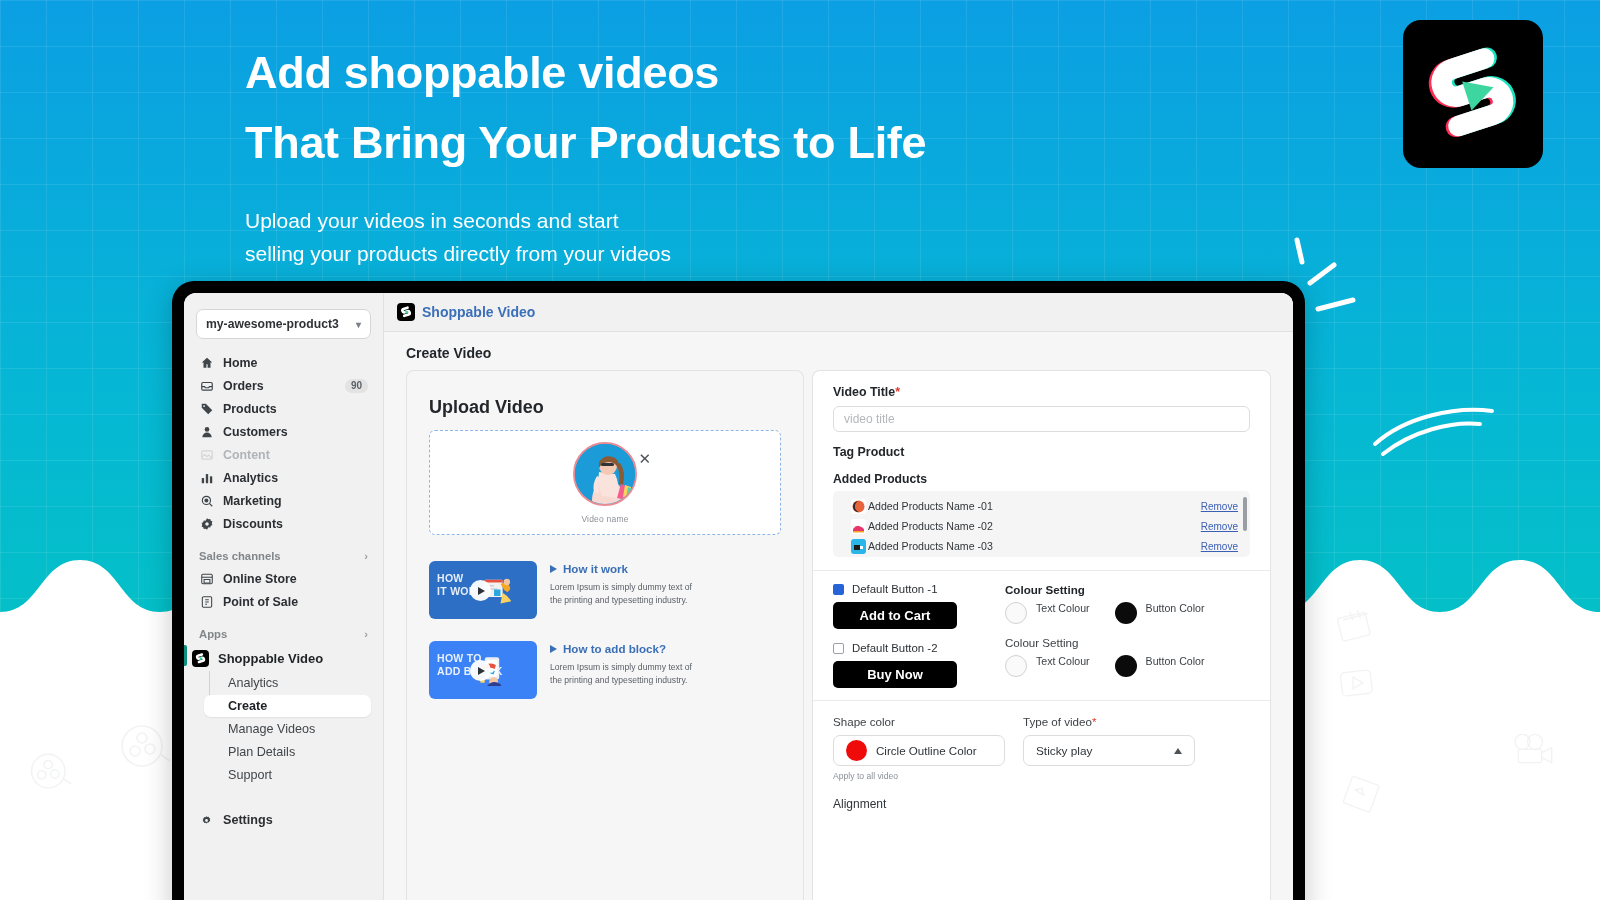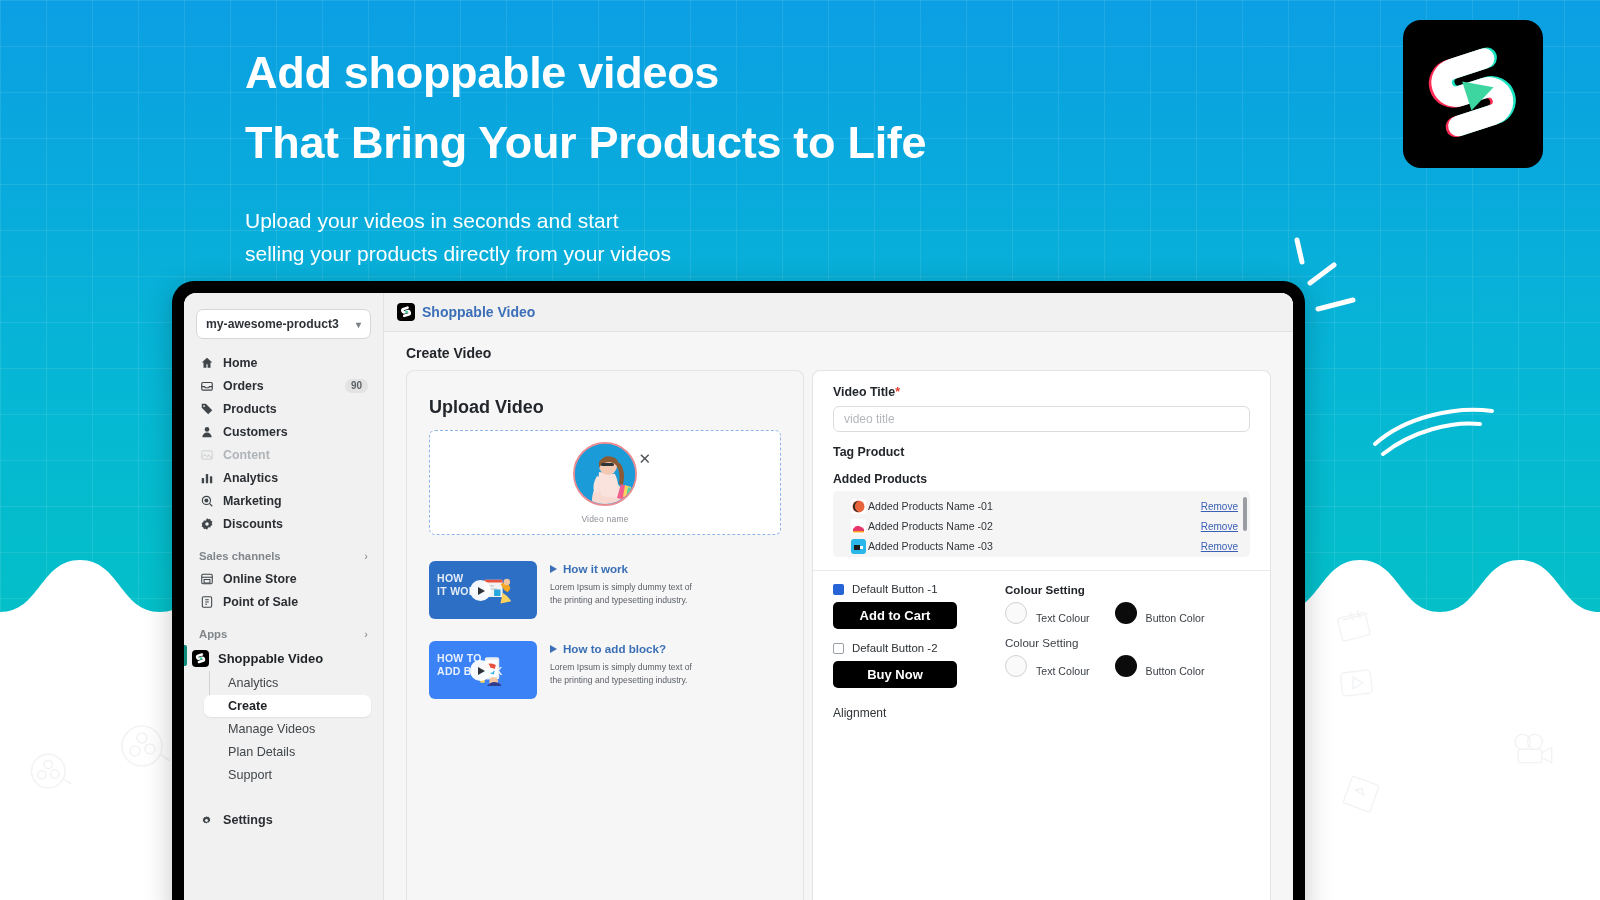--- a/index.html
+++ b/index.html
@@ -234,21 +234,21 @@
   .chk.on { background: #2563d6; }
   .chk.off { background: #fff; border: 1px solid #9aa0a5; }
   .cta {
     width: 124px; height: 27px; background: #000; color: #fff; border-radius: 5px;
     display: flex; align-items: center; justify-content: center;
     font-size: 13px; font-weight: 700; margin: 7px 0 13px 0;
   }
   .colcol { flex: 1; }
   .cs-title { font-size: 11.6px; font-weight: 700; color: #22262a; margin-bottom: 6px; }
   .cs-title.lite { font-weight: 400; color: #3d4247; }
-  .swrow { display: flex; align-items: flex-end; gap: 9px; margin-bottom: 12px; }
+  .swrow { display: flex; align-items: flex-start; gap: 9px; margin-bottom: 12px; }
   .sw { width: 22px; height: 22px; border-radius: 50%; flex: 0 0 22px; }
   .sw.white { background: #fafafa; border: 1px solid #cfd2d5; }
   .sw.black { background: #0b0b0b; }
   .sw-lbl { font-size: 10.6px; color: #3d4247; margin-right: 16px; }
 
   
   .shapesec { display: flex; gap: 18px; padding: 14px 20px 10px 20px; }
   .sc-lbl { font-size: 11.6px; color: #3d4247; margin-bottom: 7px; }
   .sc-box {
     width: 172px; height: 31px; border: 1px solid #dcdcdc; border-radius: 7px; background: #fff;
@@ -689,19 +689,39 @@
             <div class="cs-title lite">Colour Setting</div>
             <div class="swrow" style="margin-bottom:0;">
               <span class="sw white"></span>
               <span class="sw-lbl">Text Colour</span>
               <span class="sw black"></span>
               <span class="sw-lbl">Button Color</span>
             </div>
           </div>
         </div>
 
+        <div class="shapesec" style="border-top:1px solid #eaeaea;">
+          <div>
+            <div class="sc-lbl">Shape color</div>
+            <div class="sc-box">
+              <span class="sc-dot"></span>
+              <span class="sc-txt">Circle Outline Color</span>
+            </div>
+            <div class="sc-note">Apply to all video</div>
+          </div>
+
+          <div>
+            <div class="sc-lbl">
+              <span>Type of video</span><span class="req">*</span>
+            </div>
+            <div class="sel-box">
+              <span>Sticky play</span>
+              <span class="caret"></span>
+            </div>
+          </div>
+        </div>
 
         <div class="align-lbl">Alignment</div>
       </div>
     </div>
   </div>
 </div>
 </div>
 
 </body></html>

